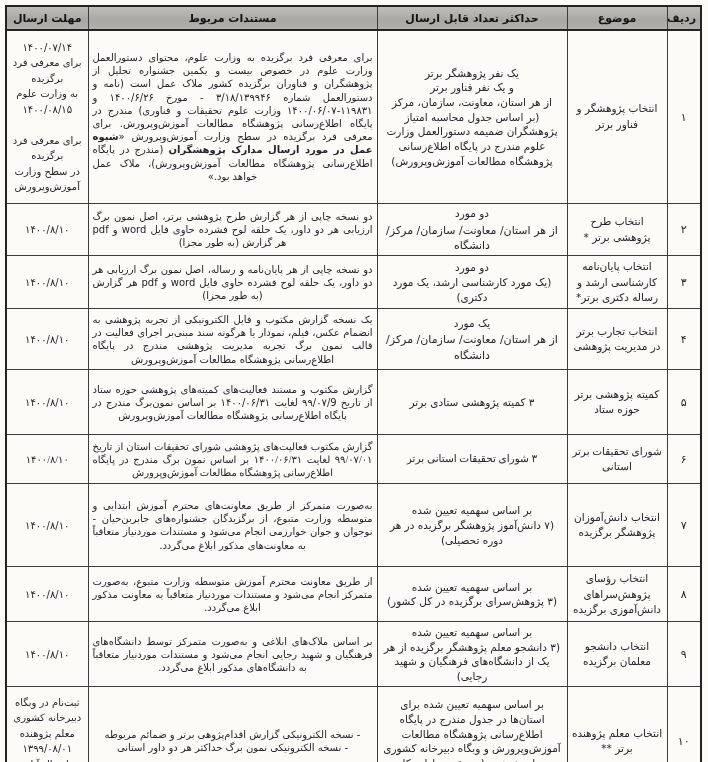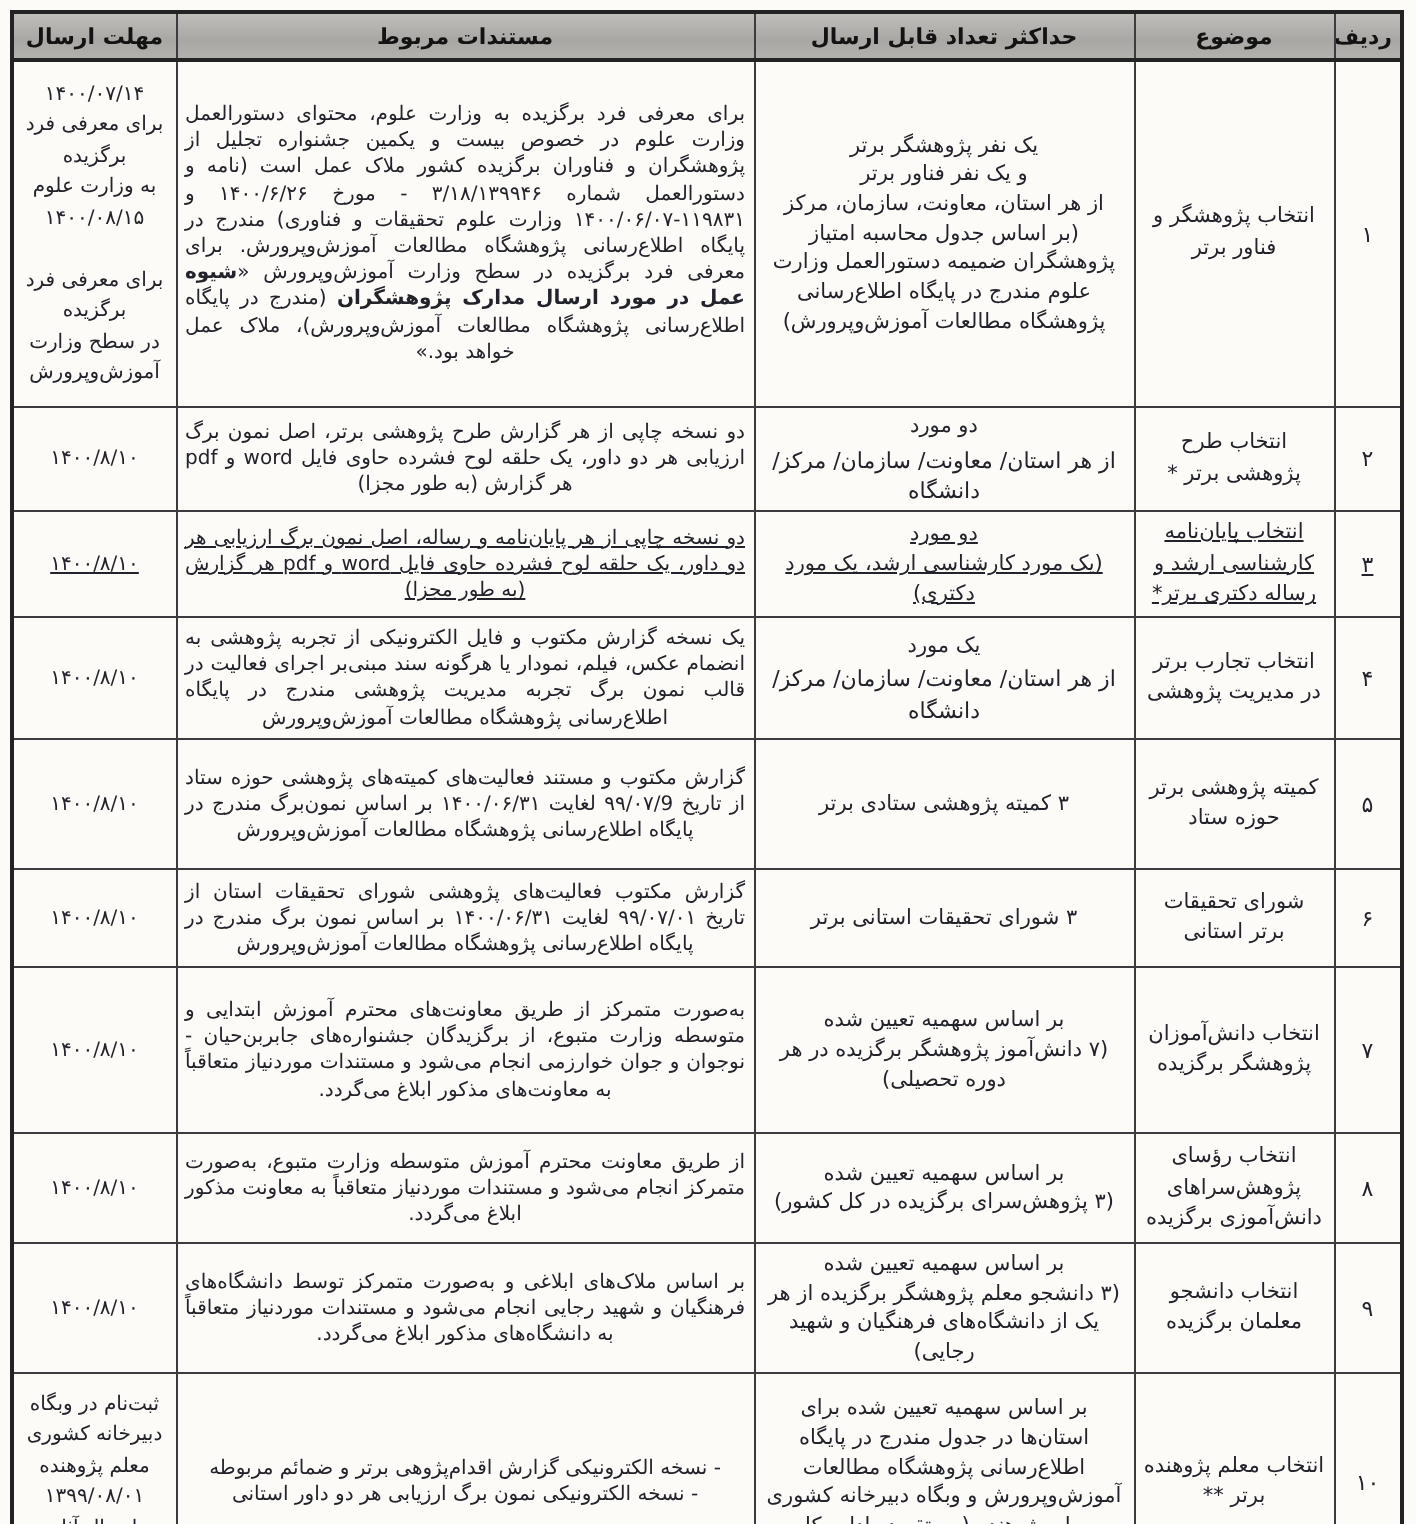--- a/index.html
+++ b/index.html
@@ -36,24 +36,24 @@
   .c-docs{
     font-size:10px;line-height:1.32;
     text-align:justify;text-align-last:center;
     white-space:pre-line;
   }
   .docs-bold{font-weight:bold;}
   .c-deadline{font-size:10px;text-align:center;line-height:1.55;white-space:pre-line;}
   
   tbody tr:nth-child(1) td{height:168px;}
   tbody tr:nth-child(2) td{height:32px;}
-  tbody tr:nth-child(3) td{height:48px;text-decoration:underline;}
+  tbody tr:nth-child(3) td{height:48px;}
   tbody tr:nth-child(4) td{height:56px;}
   tbody tr:nth-child(5) td{height:60px;}
-  tbody tr:nth-child(6) td{height:44px;}
+  tbody tr:nth-child(6) td{height:44px;font-family:Liberation Serif, serif;}
   tbody tr:nth-child(7) td{height:78px;}
   tbody tr:nth-child(8) td{height:50px;margin-left:16px;}
   tbody tr:nth-child(9) td{height:60px;}
   tbody tr:nth-child(10) td{height:104px;border-bottom:3px solid #232323;}
   tbody tr:nth-child(10) .c-docs{text-align:center;text-align-last:center;}
 </style>
 </head>
 <body>
 
 <div class="page">
@@ -150,21 +150,21 @@
     <td class="c-max"><div class="max-main">بر اساس سهمیه تعیین شده
 (۳ دانشجو معلم پژوهشگر برگزیده از هر یک از دانشگاه‌های فرهنگیان و شهید رجایی)</div></td>
     <td class="c-docs"><span>بر اساس ملاک‌های ابلاغی و به‌صورت متمرکز توسط دانشگاه‌های فرهنگیان و شهید رجایی انجام می‌شود و مستندات موردنیاز متعاقباً به دانشگاه‌های مذکور ابلاغ می‌گردد.</span><span class="docs-bold"></span><span></span></td>
     <td class="c-deadline">۱۴۰۰/۸/۱۰</td>
   </tr>
         <tr>
     <td class="c-num"><span>۱۰</span></td>
     <td class="c-subject">انتخاب معلم پژوهنده برتر **</td>
     <td class="c-max"><div class="max-main">بر اساس سهمیه تعیین شده برای استان‌ها در جدول مندرج در پایگاه اطلاع‌رسانی پژوهشگاه مطالعات آموزش‌وپرورش و وبگاه دبیرخانه کشوری معلم پژوهنده (مستقر در اداره کل آموزش‌وپرورش استان فارس)</div></td>
     <td class="c-docs"><span>- نسخه الکترونیکی گزارش اقدام‌پژوهی برتر و ضمائم مربوطه
-- نسخه الکترونیکی نمون برگ ارزیابی هر دو داور استانی</span><span class="docs-bold"></span><span></span></td>
+- نسخه الکترونیکی نمون برگ حداکثر هر دو داور استانی</span><span class="docs-bold"></span><span></span></td>
     <td class="c-deadline">ثبت‌نام در وبگاه
 دبیرخانه کشوری
 معلم پژوهنده
 ۱۳۹۹/۰۸/۰۱
 ارسال آثار
 ۱۴۰۰/۸/۱۰</td>
   </tr>
       </tbody>
   </table>
 </div>

